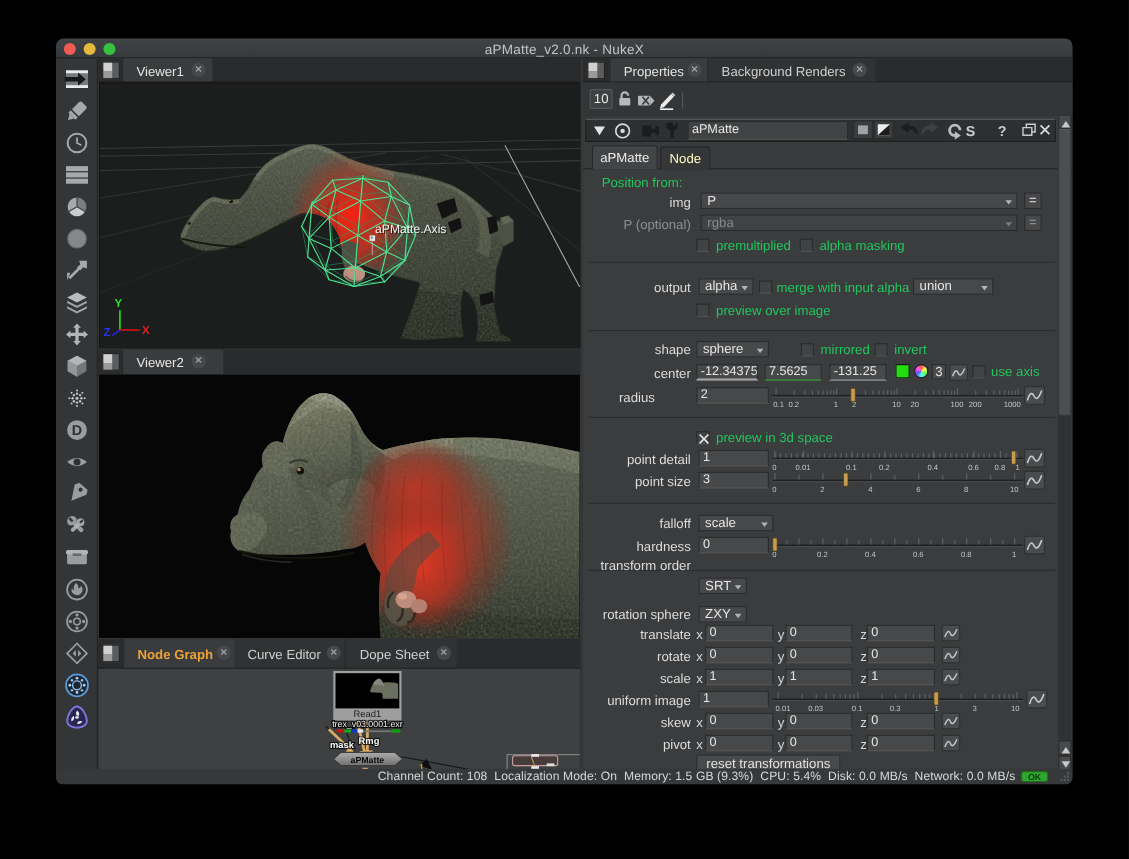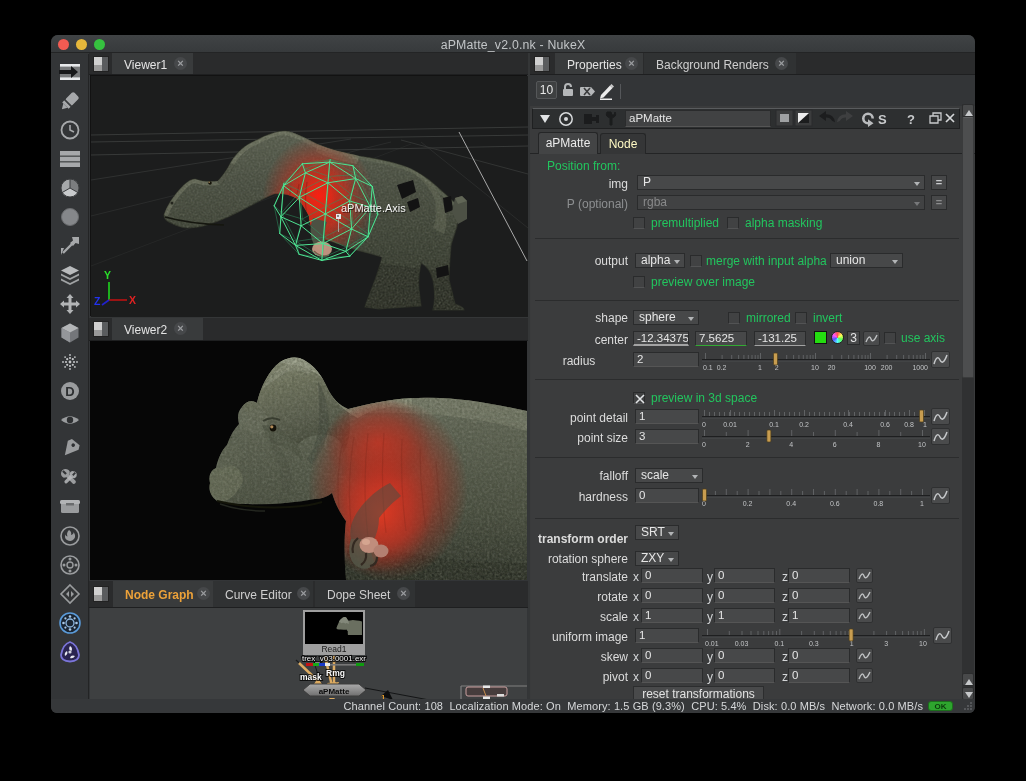--- a/index.html
+++ b/index.html
@@ -972,21 +972,21 @@
             <text x="132.8" y="20" font-size="7" fill="#c2c4c6" text-anchor="middle" font-family="Liberation Sans">0.6</text>
             <text x="176.4" y="20" font-size="7" fill="#c2c4c6" text-anchor="middle" font-family="Liberation Sans">0.8</text>
             <text x="220.0" y="20" font-size="7" fill="#c2c4c6" text-anchor="middle" font-family="Liberation Sans">1</text>
             <rect x="0.5" y="3" width="4" height="12" rx="1" fill="#c89d50" stroke="#4e3e1a" stroke-width="0.7"></rect>
           </svg></div>
       <div class="cbtn" style="left:401px;top:430px;width:19px;height:17px;"><svg width="17" height="15">
             <path d="M2 12 q3 -10 6 -4 t7 -5" fill="none" stroke="#c6c8ca" stroke-width="1.5"></path>
           </svg></div>
       <div class="sep" style="top:461px;"></div>
 
-      <div class="lab" style="top:475px;left:-30px;width:128px;font-weight:bold;">transform order</div>
+      <div class="lab" style="top:450px;left:-30px;width:128px;">transform order</div>
       <div class="dd" style="left:105px;top:468px;width:44px;">SRT</div>
       <div class="lab" style="top:495px;left:-30px;width:128px;">rotation sphere</div>
       <div class="dd" style="left:105px;top:494px;width:44px;">ZXY</div>
 
       <div class="lab" style="top:513px;">translate</div>
       <div class="axl" style="left:103px;top:513px;">x</div>
         <div class="inp" style="left:111px;top:511px;width:62px;">0</div>
       <div class="axl" style="left:177px;top:513px;">y</div>
         <div class="inp" style="left:184px;top:511px;width:61px;">0</div>
       <div class="axl" style="left:252px;top:513px;">z</div>

